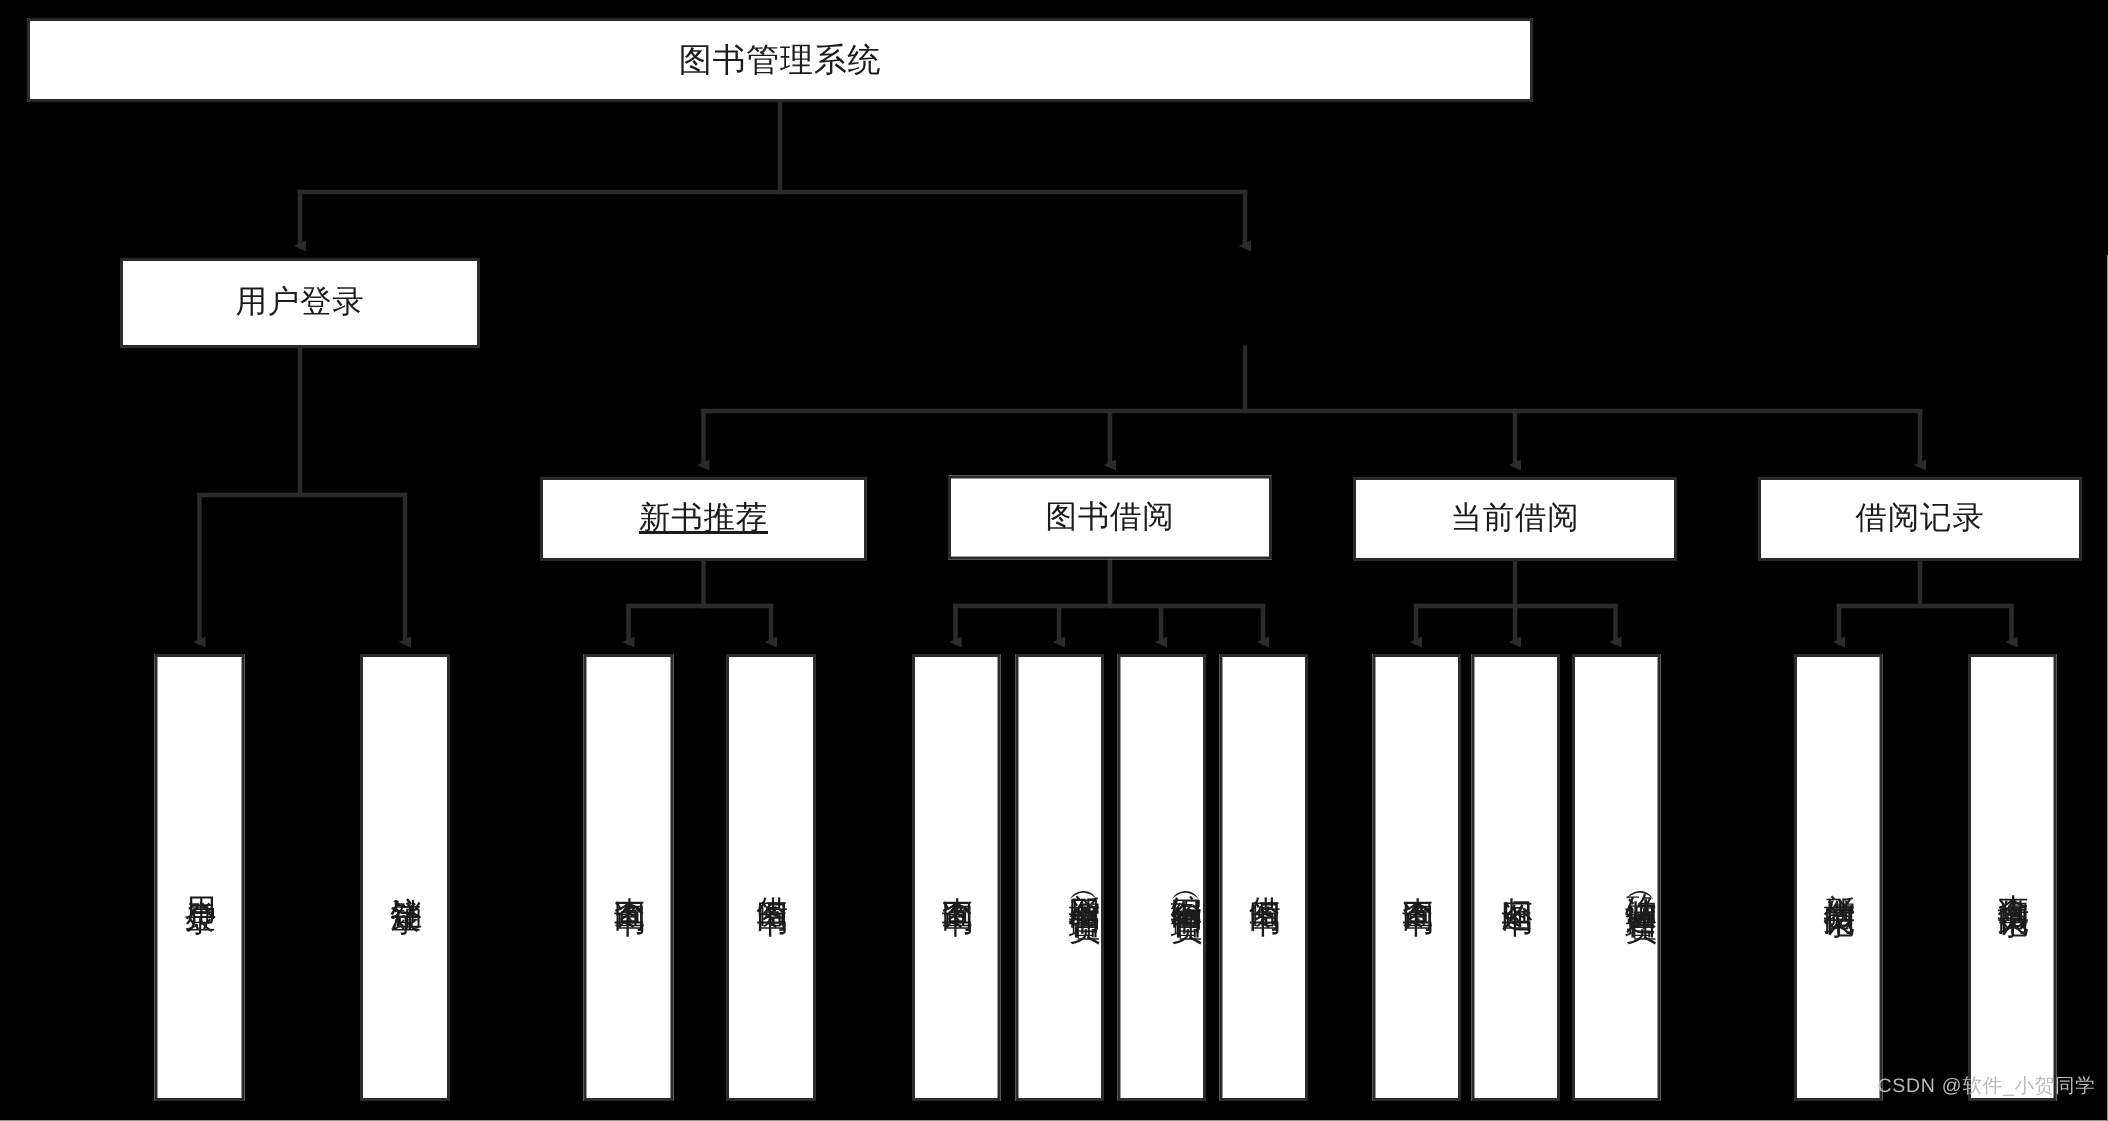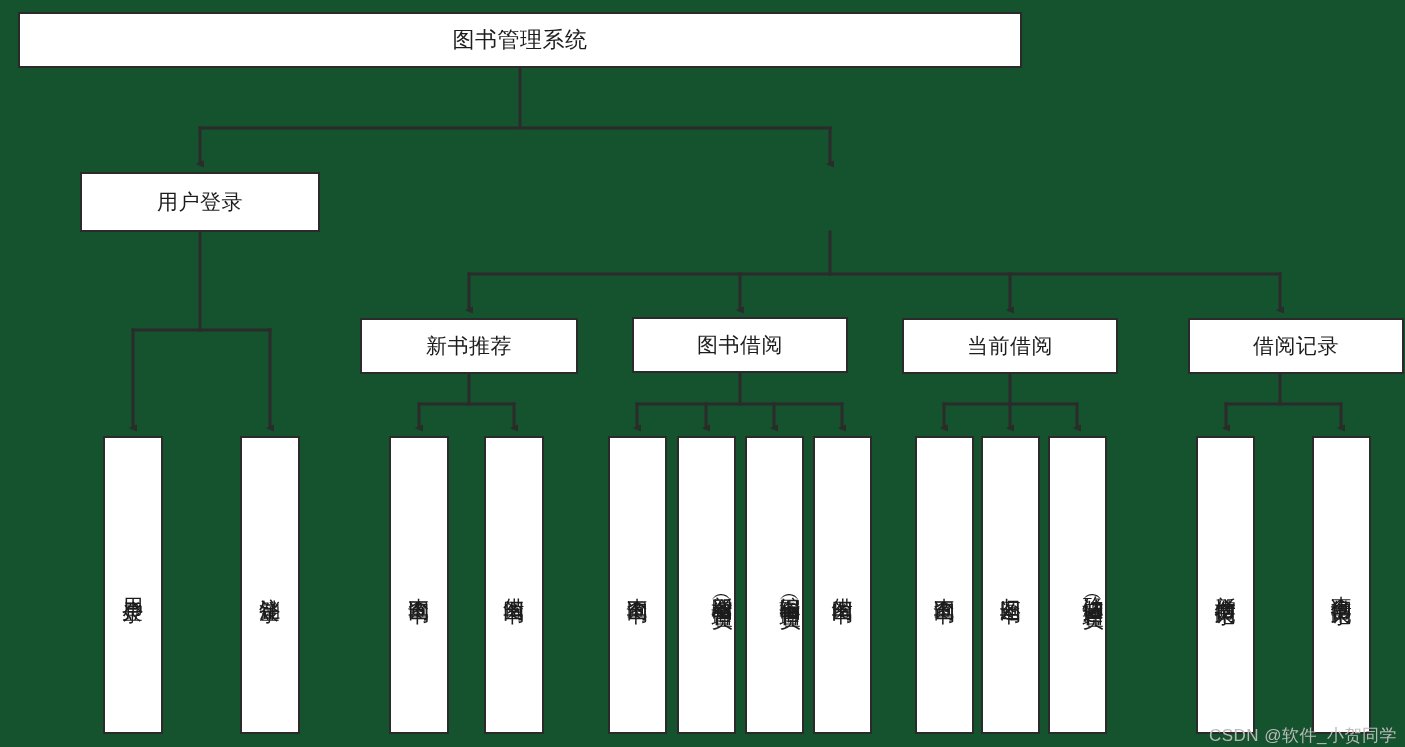--- a/index.html
+++ b/index.html
@@ -7,21 +7,21 @@
     padding: 0;
     background: #ffffff;
   }
   body {
     font-family: "Liberation Sans", "DejaVu Sans", sans-serif;
   }
   #canvas {
     position: relative;
     width: 1405px;
     height: 747px;
-    background: #14532d;
+    background: #000000;
     overflow: hidden;
   }
   #edges {
     position: absolute;
     left: 0;
     top: 0;
     width: 1405px;
     height: 747px;
     pointer-events: none;
   }
@@ -55,22 +55,22 @@
   .node.vertical.toplabel {
     padding-top: 6px;
   }
   .node.vertical.midlabel {
     align-items: center;
     padding-top: 0;
   }
   .watermark {
     position: absolute;
     right: 8px;
-    bottom: 0;
-    font-size: 17px;
+    bottom: 14px;
+    font-size: 13px;
     color: #b9b9b9;
     white-space: nowrap;
     letter-spacing: 0.5px;
   }
 </style>
 </head>
 <body>
 
 <div id="canvas">
 
@@ -122,24 +122,24 @@
       <path d="M1226,404 L1226,428" marker-end="url(#arrow)"></path>
       <path d="M1341,404 L1341,428" marker-end="url(#arrow)"></path>
 
     </g>
   </svg>
 
   <div class="node root horizontal" style="left:18px; top:12px; width:1004px; height:56px;">图书管理系统</div>
 
   <div class="node horizontal" style="left:80px; top:172px; width:240px; height:60px;">用户登录</div>
 
-  <div class="node horizontal" style="left:360px; top:318px; width:218px; height:56px;">新书推荐</div>
+  <div class="node horizontal" style="left:360px; top:318px; width:218px; height:56px;text-decoration:underline;">新书推荐</div>
   <div class="node horizontal" style="left:632px; top:317px; width:216px; height:56px;text-align:right;">图书借阅</div>
   <div class="node horizontal" style="left:902px; top:318px; width:216px; height:56px;text-align:center;">当前借阅</div>
-  <div class="node horizontal" style="left:1172px; top:318px; width:216px; height:56px;margin-left:16px;">借阅记录</div>
+  <div class="node horizontal" style="left:1172px; top:318px; width:216px; height:56px;">借阅记录</div>
 
   <div class="node vertical midlabel" style="left:103px; top:436px; width:60px; height:298px;">用户登录</div>
   <div class="node vertical midlabel" style="left:240px; top:436px; width:60px; height:298px;">注销登录</div>
 
   <div class="node vertical midlabel" style="left:389px; top:436px; width:60px; height:298px;">查询图书</div>
   <div class="node vertical midlabel" style="left:484px; top:436px; width:60px; height:298px;">借阅图书</div>
 
   <div class="node vertical midlabel" style="left:608px; top:436px; width:59px; height:298px;">查询图书</div>
   <div class="node vertical toplabel" style="left:677px; top:436px; width:59px; height:298px;">新增图书（管理员）</div>
   <div class="node vertical toplabel" style="left:745px; top:436px; width:59px; height:298px;">编辑图书（管理员）</div>

